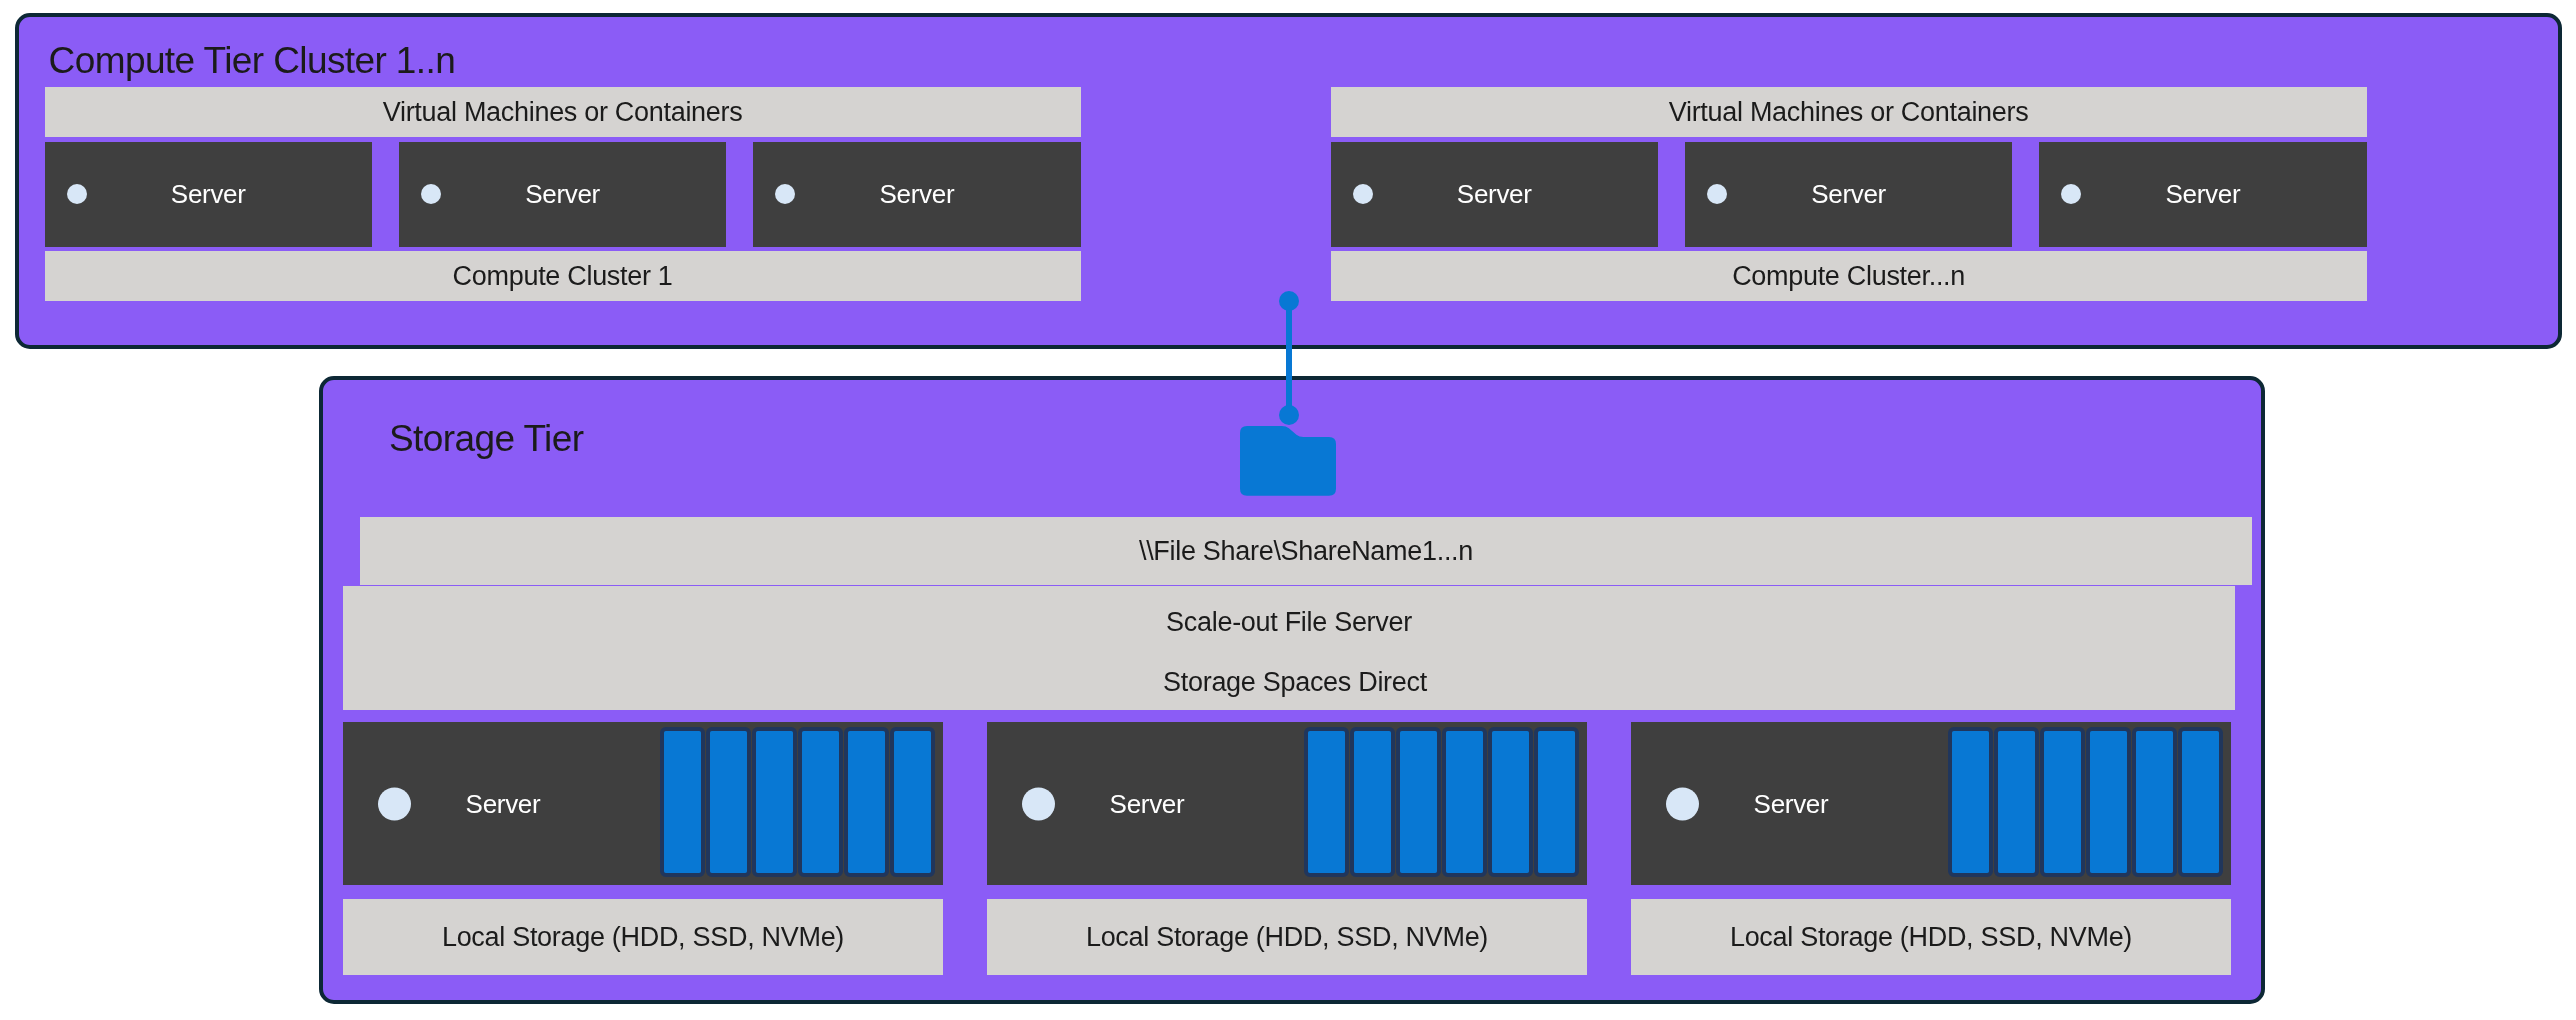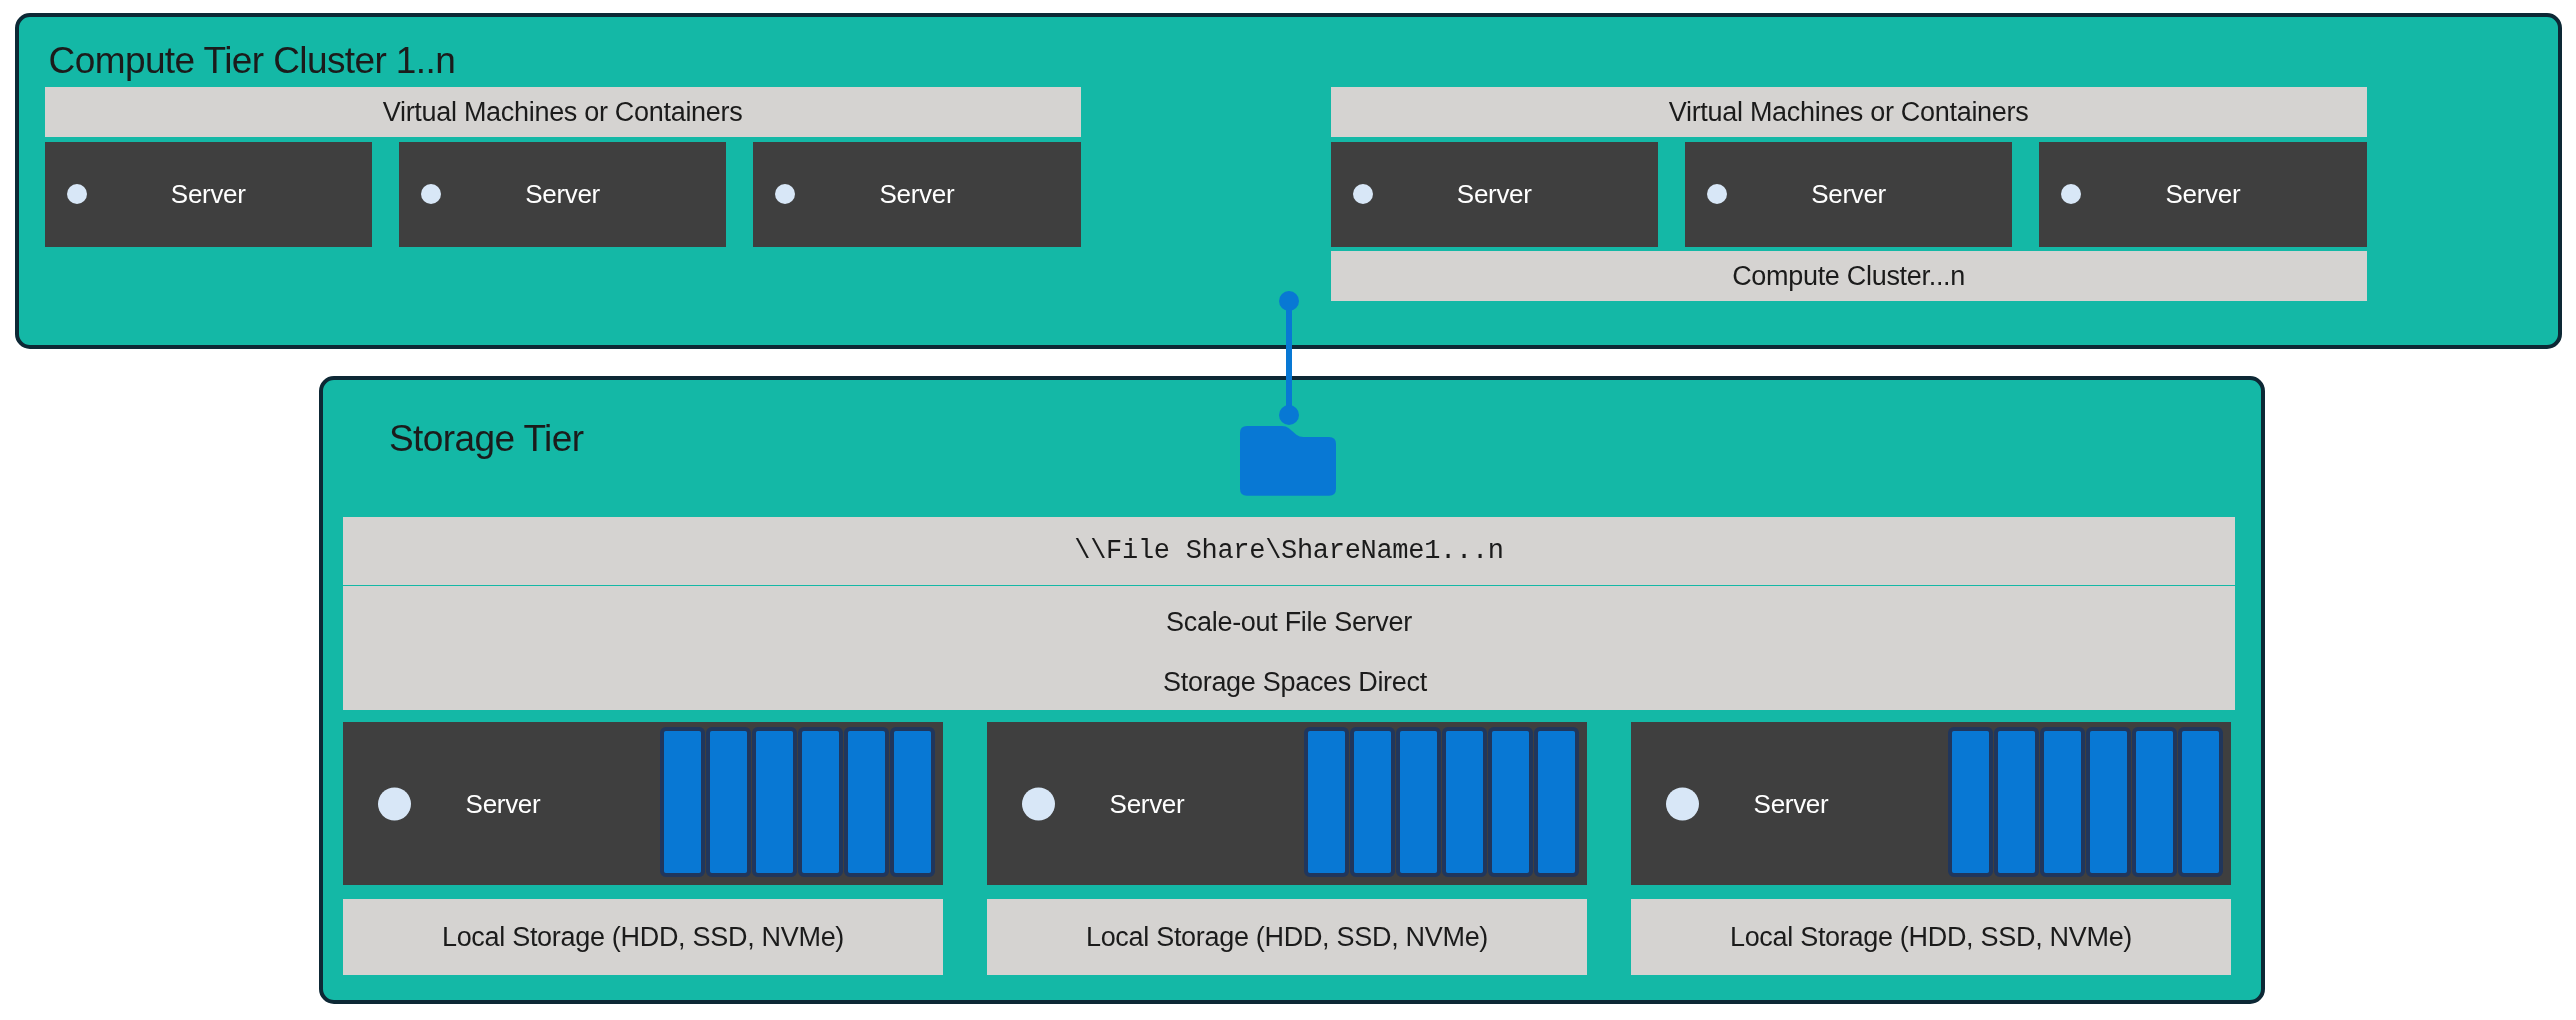--- a/index.html
+++ b/index.html
@@ -14,21 +14,21 @@
   }
   .canvas {
     position: relative;
     width: 2576px;
     height: 1020px;
     background: #ffffff;
   }
   .tier-box {
     position: absolute;
     box-sizing: border-box;
-    background: #14b8a6;
+    background: #8b5cf6;
     border: 4.7px solid #0d2835;
     border-radius: 15px;
   }
   .tier-title {
     position: absolute;
     font-size: 37px;
     letter-spacing: -0.6px;
     color: #1b1b1b;
     white-space: nowrap;
     line-height: 1;
@@ -166,20 +166,21 @@
         </div>
         <div class="compute-server">
           <span class="node-dot"></span>
           <span class="server-label">Server</span>
         </div>
         <div class="compute-server">
           <span class="node-dot"></span>
           <span class="server-label">Server</span>
         </div>
       </div>
+      <div class="gray-bar">Compute Cluster 1</div>
     </div>
 
     <div class="cluster" style="left:1312px; top:70px;">
       <div class="gray-bar">Virtual Machines or Containers</div>
       <div class="server-row">
         <div class="compute-server">
           <span class="node-dot"></span>
           <span class="server-label">Server</span>
         </div>
         <div class="compute-server">
@@ -201,21 +202,21 @@
 
   <div class="folder-wrap">
     <svg width="96" height="75" viewBox="0 0 165 128" xmlns="http://www.w3.org/2000/svg">
       <path d="M 0 116 L 0 20 Q 0 8 12 8 L 72 8 Q 79 8 84 12 L 97 23 Q 102 27 109 27 L 153 27 Q 165 27 165 39 L 165 116 Q 165 128 153 128 L 12 128 Q 0 128 0 116 Z" fill="#0878d4"></path>
     </svg>
   </div>
 
   <section class="tier-box" style="left:319px; top:376px; width:1946px; height:628px;">
     <div class="tier-title" style="left:66px; top:40px;">Storage Tier</div>
 
-    <div class="gray-bar" style="left:20px; top:137px; width:1892px; height:68px;font-family:Liberation Mono, monospace;">\\File Share\ShareName1...n</div>
+    <div class="gray-bar" style="left:37px; top:137px; width:1892px; height:68px;">\\File Share\ShareName1...n</div>
     <div class="gray-bar" style="left:20px; top:206px; width:1892px; height:72px;">Scale-out File Server</div>
     <div class="gray-bar" style="left:20px; top:275px; width:1892px; height:55px;padding-left:12px;">Storage Spaces Direct</div>
 
     <div class="storage-server" style="left:20px; top:342px;">
       <span class="node-dot"></span>
       <span class="server-label">Server</span>
       <div class="disk-array">
         <div class="disk"></div>
         <div class="disk"></div>
         <div class="disk"></div>

